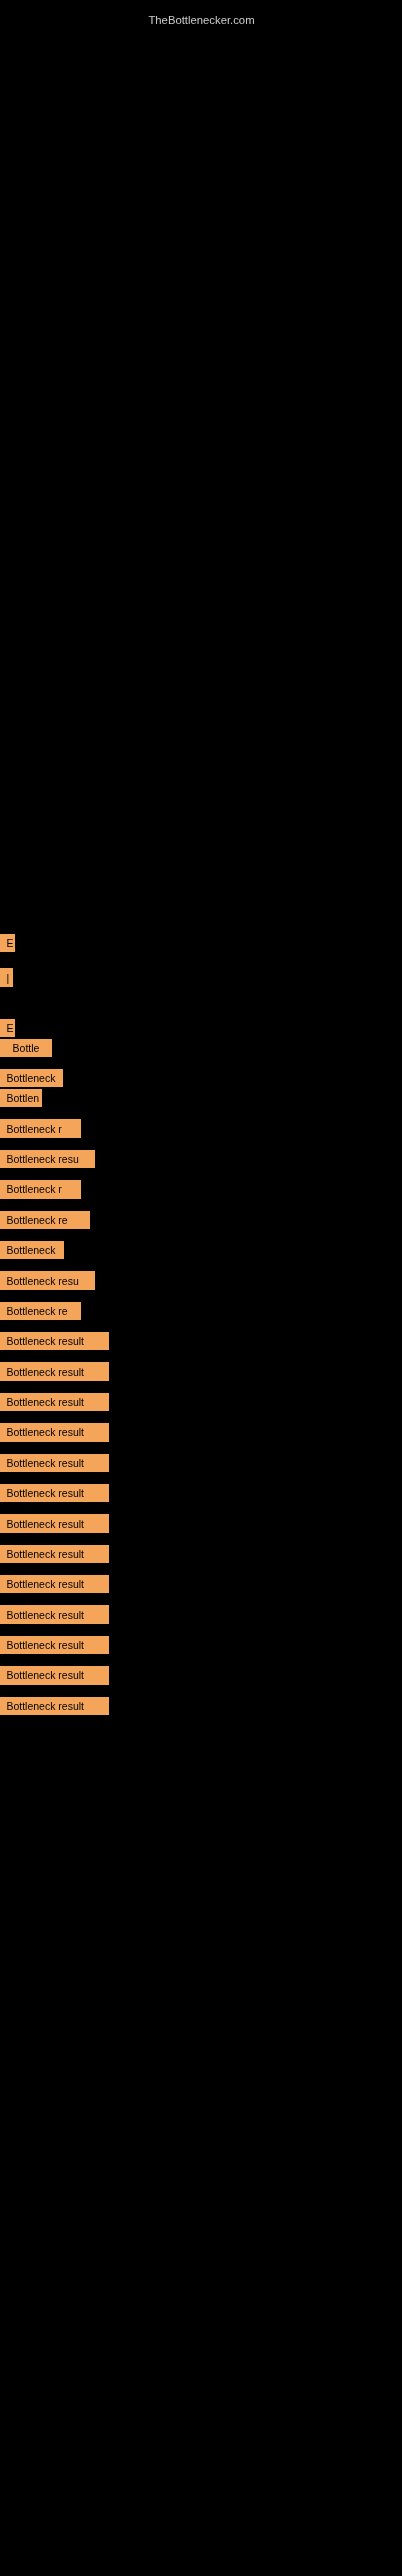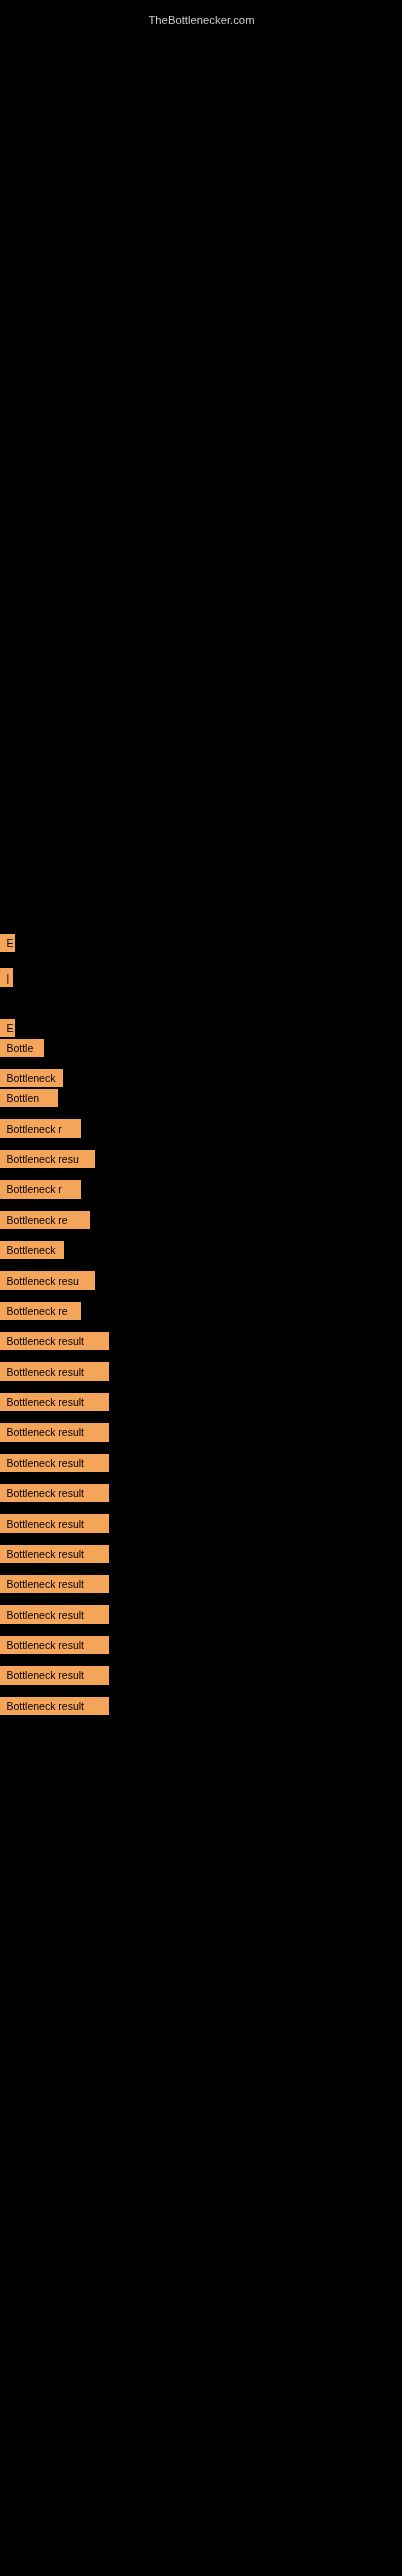--- a/index.html
+++ b/index.html
@@ -54,30 +54,31 @@
       width: 8px;
       margin-top: 16px;
     }
 
     .item-e2 {
       width: 14.5px;
       margin-top: 32px;
     }
 
     .item-bottle-short {
-      width: 44px;
+      width: 52px;
+      text-align: center;
     }
 
     .item-bottleneck-med {
       width: 63px;
       margin-top: 12px;
     }
 
     .item-bottlen-med {
-      width: 58px;
+      width: 42px;
       margin-top: 0;
     }
 
     .item-bottleneck-r1 {
       width: 81px;
       margin-top: 12px;
     }
 
     .item-bottleneck-res1 {
       width: 95px;

